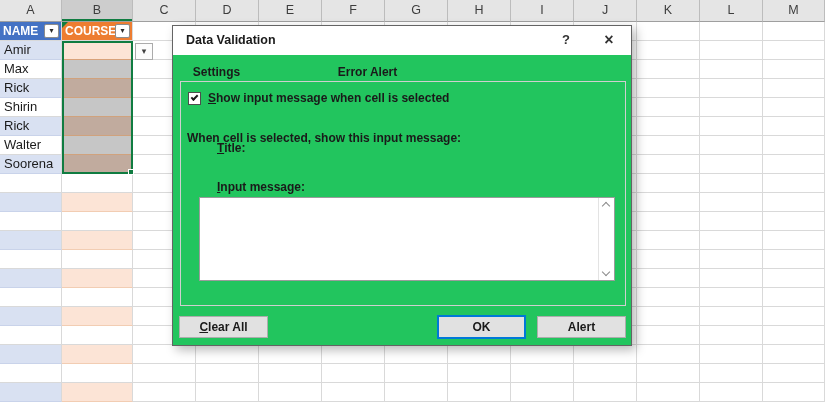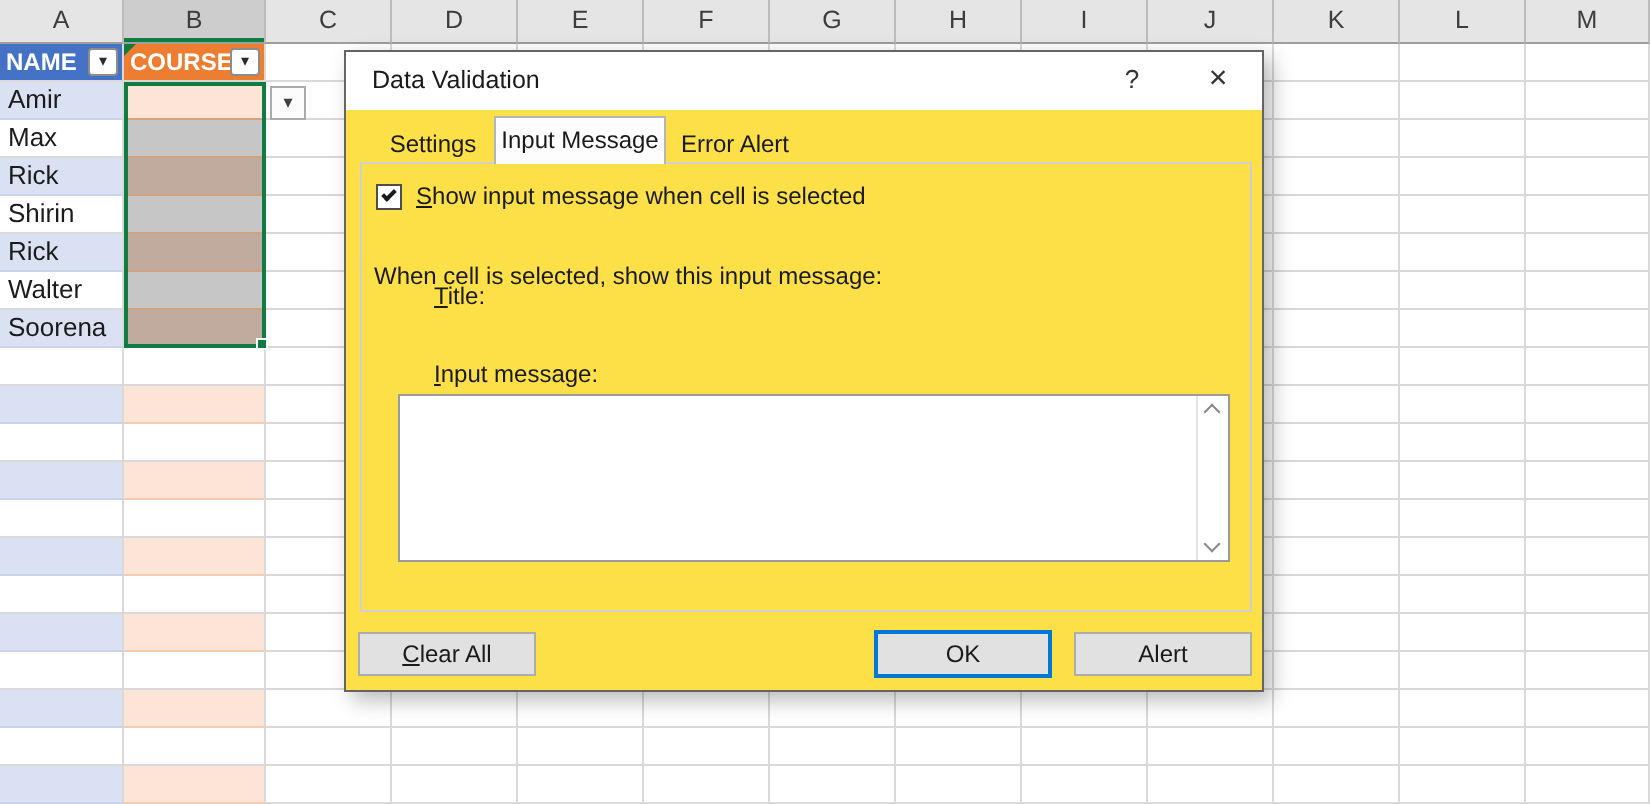--- a/index.html
+++ b/index.html
@@ -51,22 +51,22 @@
   }
   .dv-dropdown {
     position:absolute; left:135px; top:43px; width:18px; height:17px;
     background:#fcfcfc; border:1px solid #ababab; text-align:center;
     font-size:9px; line-height:15px; color:#404040;
   }
 
   
   .dialog {
     position:absolute; left:172px; top:25px; width:460px; height:321px;
-    background:#fde047; border:1px solid #646464;
-    box-shadow:4px 4px 10px rgba(0,0,0,.28); font-size:12px; color:#1a1a1a;
+    background:#22c55e; border:1px solid #646464;
+    box-shadow:4px 4px 10px rgba(0,0,0,.28); font-size:12px; color:#1a1a1a;font-weight:bold;
   }
   .titlebar { position:absolute; left:0; top:0; right:0; height:29px; background:#fff; }
   .titlebar .ttl { position:absolute; left:13px; top:0; line-height:29px; font-size:12.5px; color:#1a1a1a; }
   .tb-btn { position:absolute; top:0; height:29px; line-height:28px; text-align:center; color:#333; cursor:default; }
   .tb-help { left:383px; width:20px; font-size:13px; }
   .tb-close { left:423px; width:26px; font-size:16px; }
 
   .tab { position:absolute; text-align:center; font-size:12px; color:#1a1a1a; }
   .tab.inactive { top:36px; height:20px; line-height:20px; }
   .tab.active {
@@ -406,21 +406,20 @@
   <div class="dv-dropdown">▾</div>
 
   <div class="dialog">
     <div class="titlebar">
       <span class="ttl">Data Validation</span>
       <span class="tb-btn tb-help">?</span>
       <span class="tb-btn tb-close">×</span>
     </div>
 
     <div class="tab inactive" style="left:15px;width:57px;">Settings</div>
-    <div class="tab active" style="left:74px;width:86px;">Input Message</div>
     <div class="tab inactive" style="left:163px;width:63px;">Error Alert</div>
 
     <div class="pane"></div>
 
     <div class="checkbox">
       <div class="checkmark"></div>
     </div>
     <div class="cb-label"><u>S</u><span>how input message when cell is selected</span></div>
 
     <div class="group-row">

